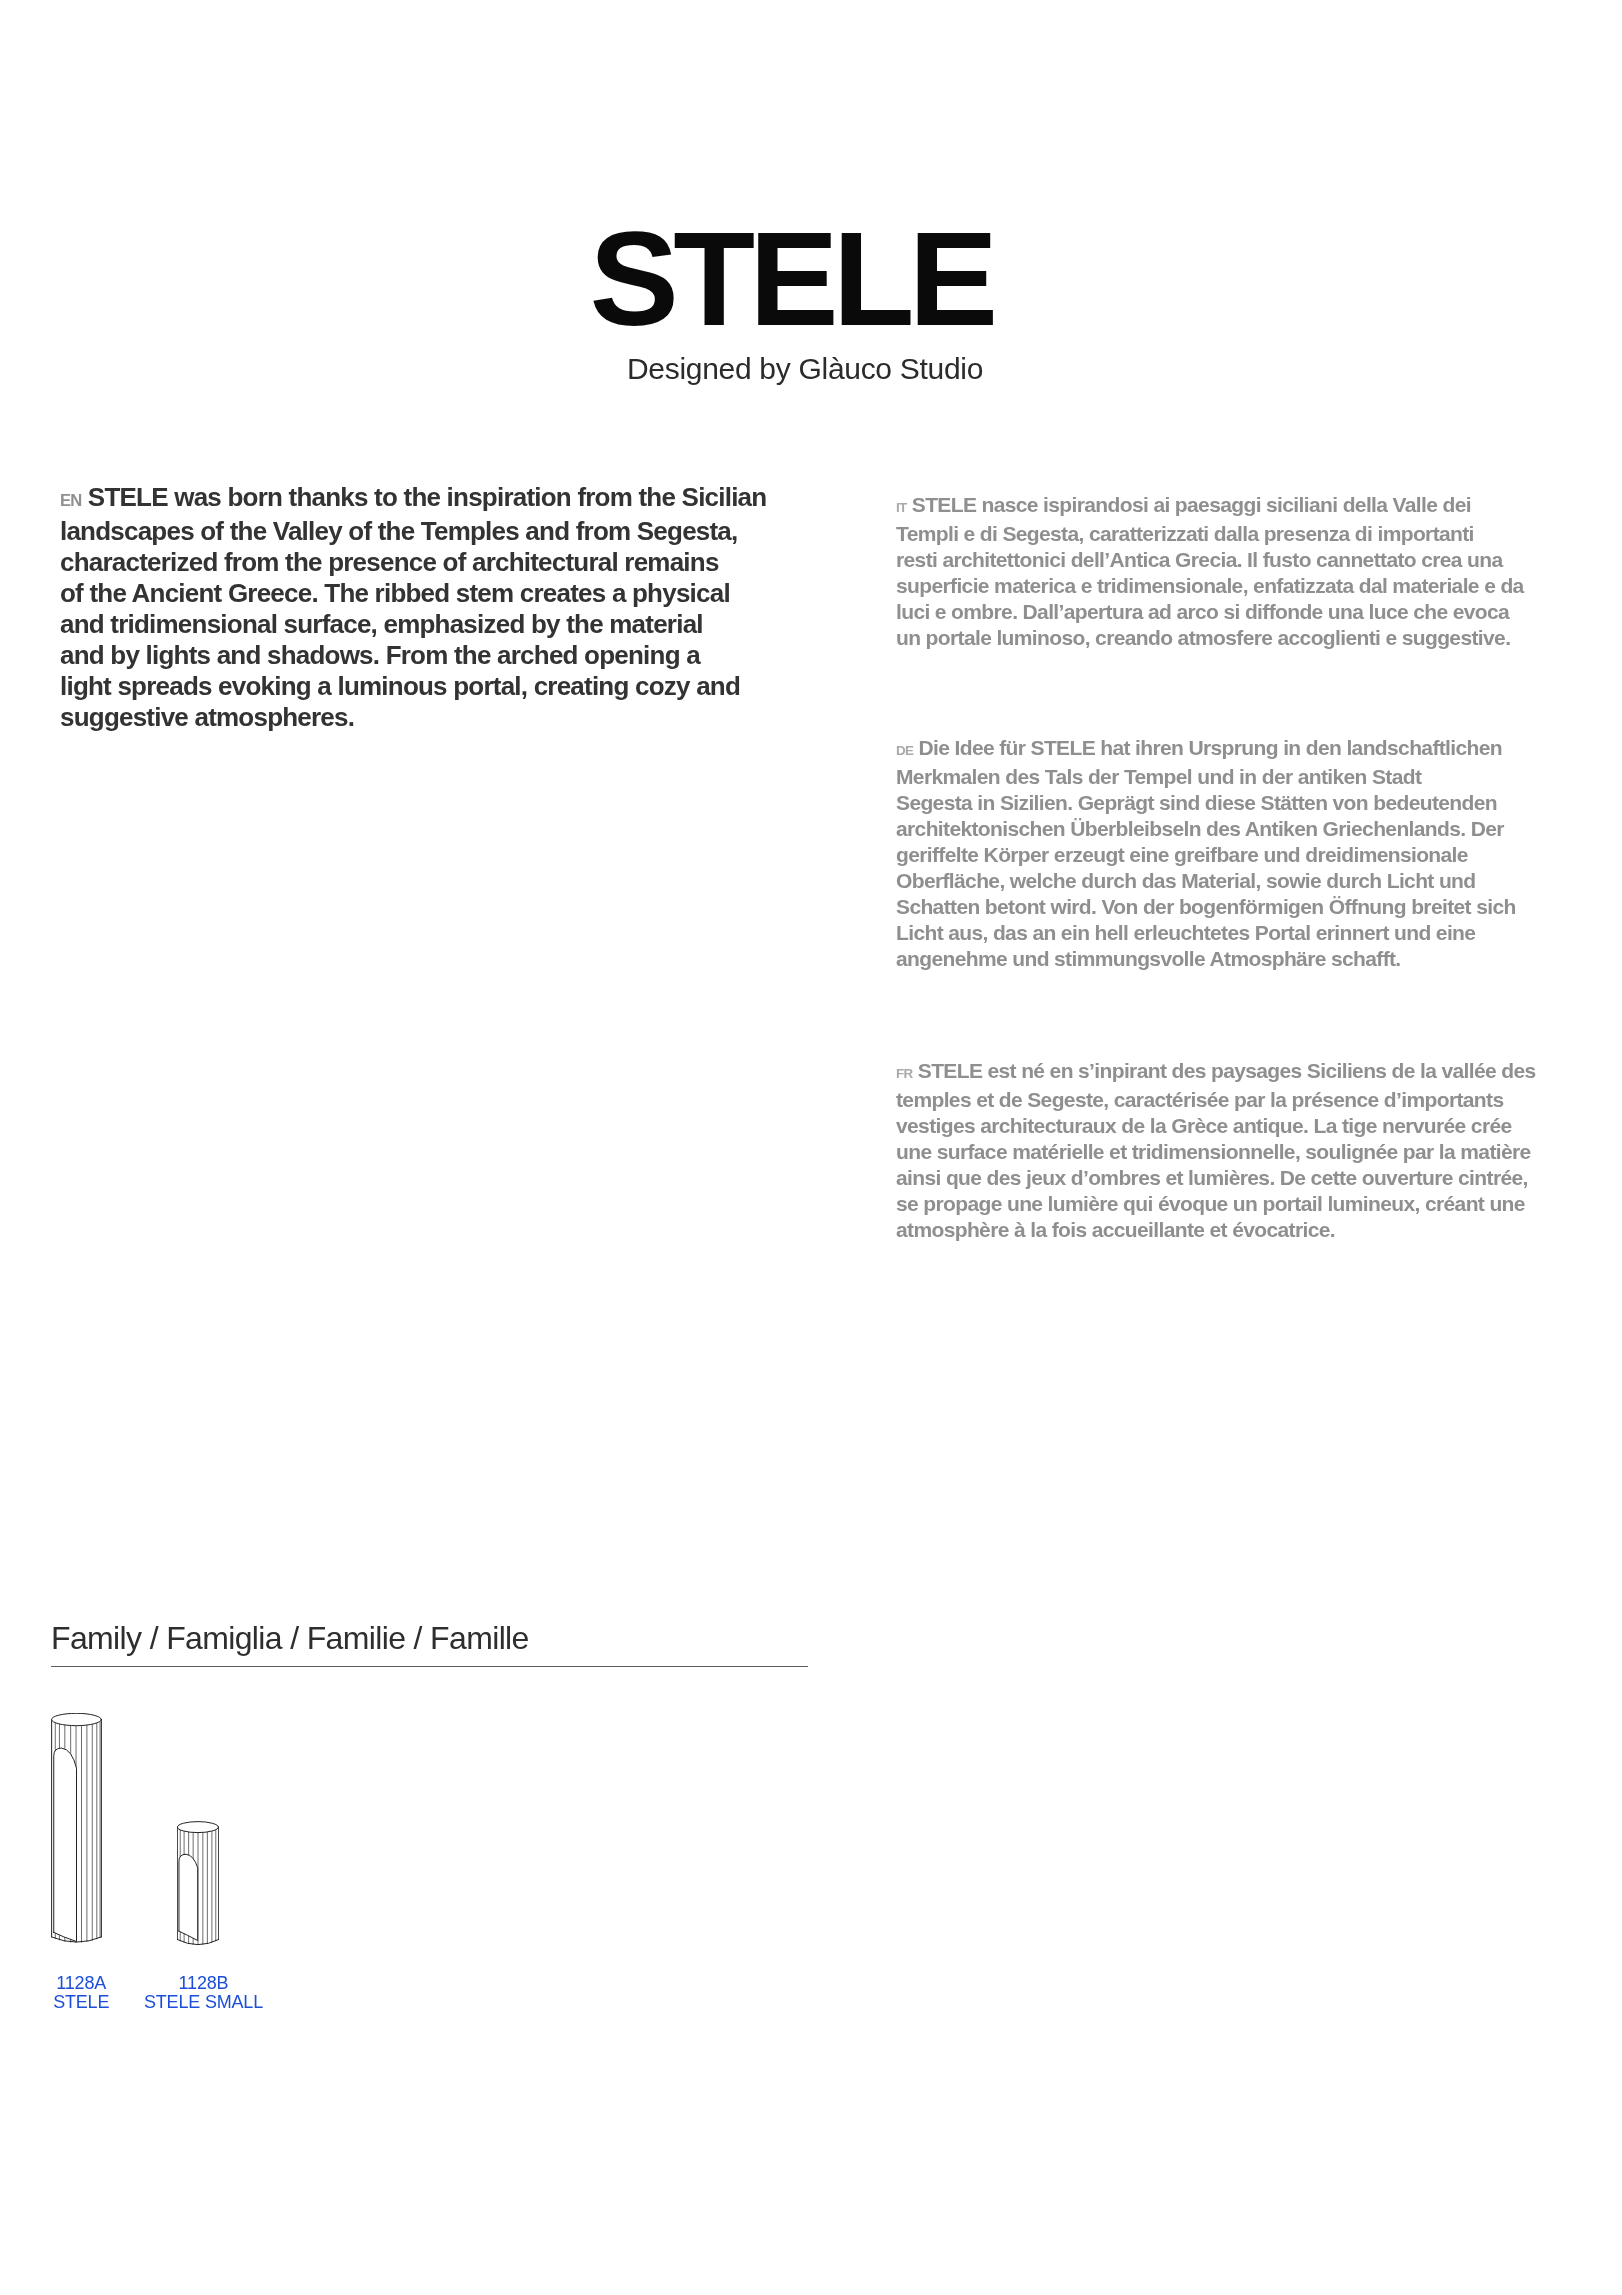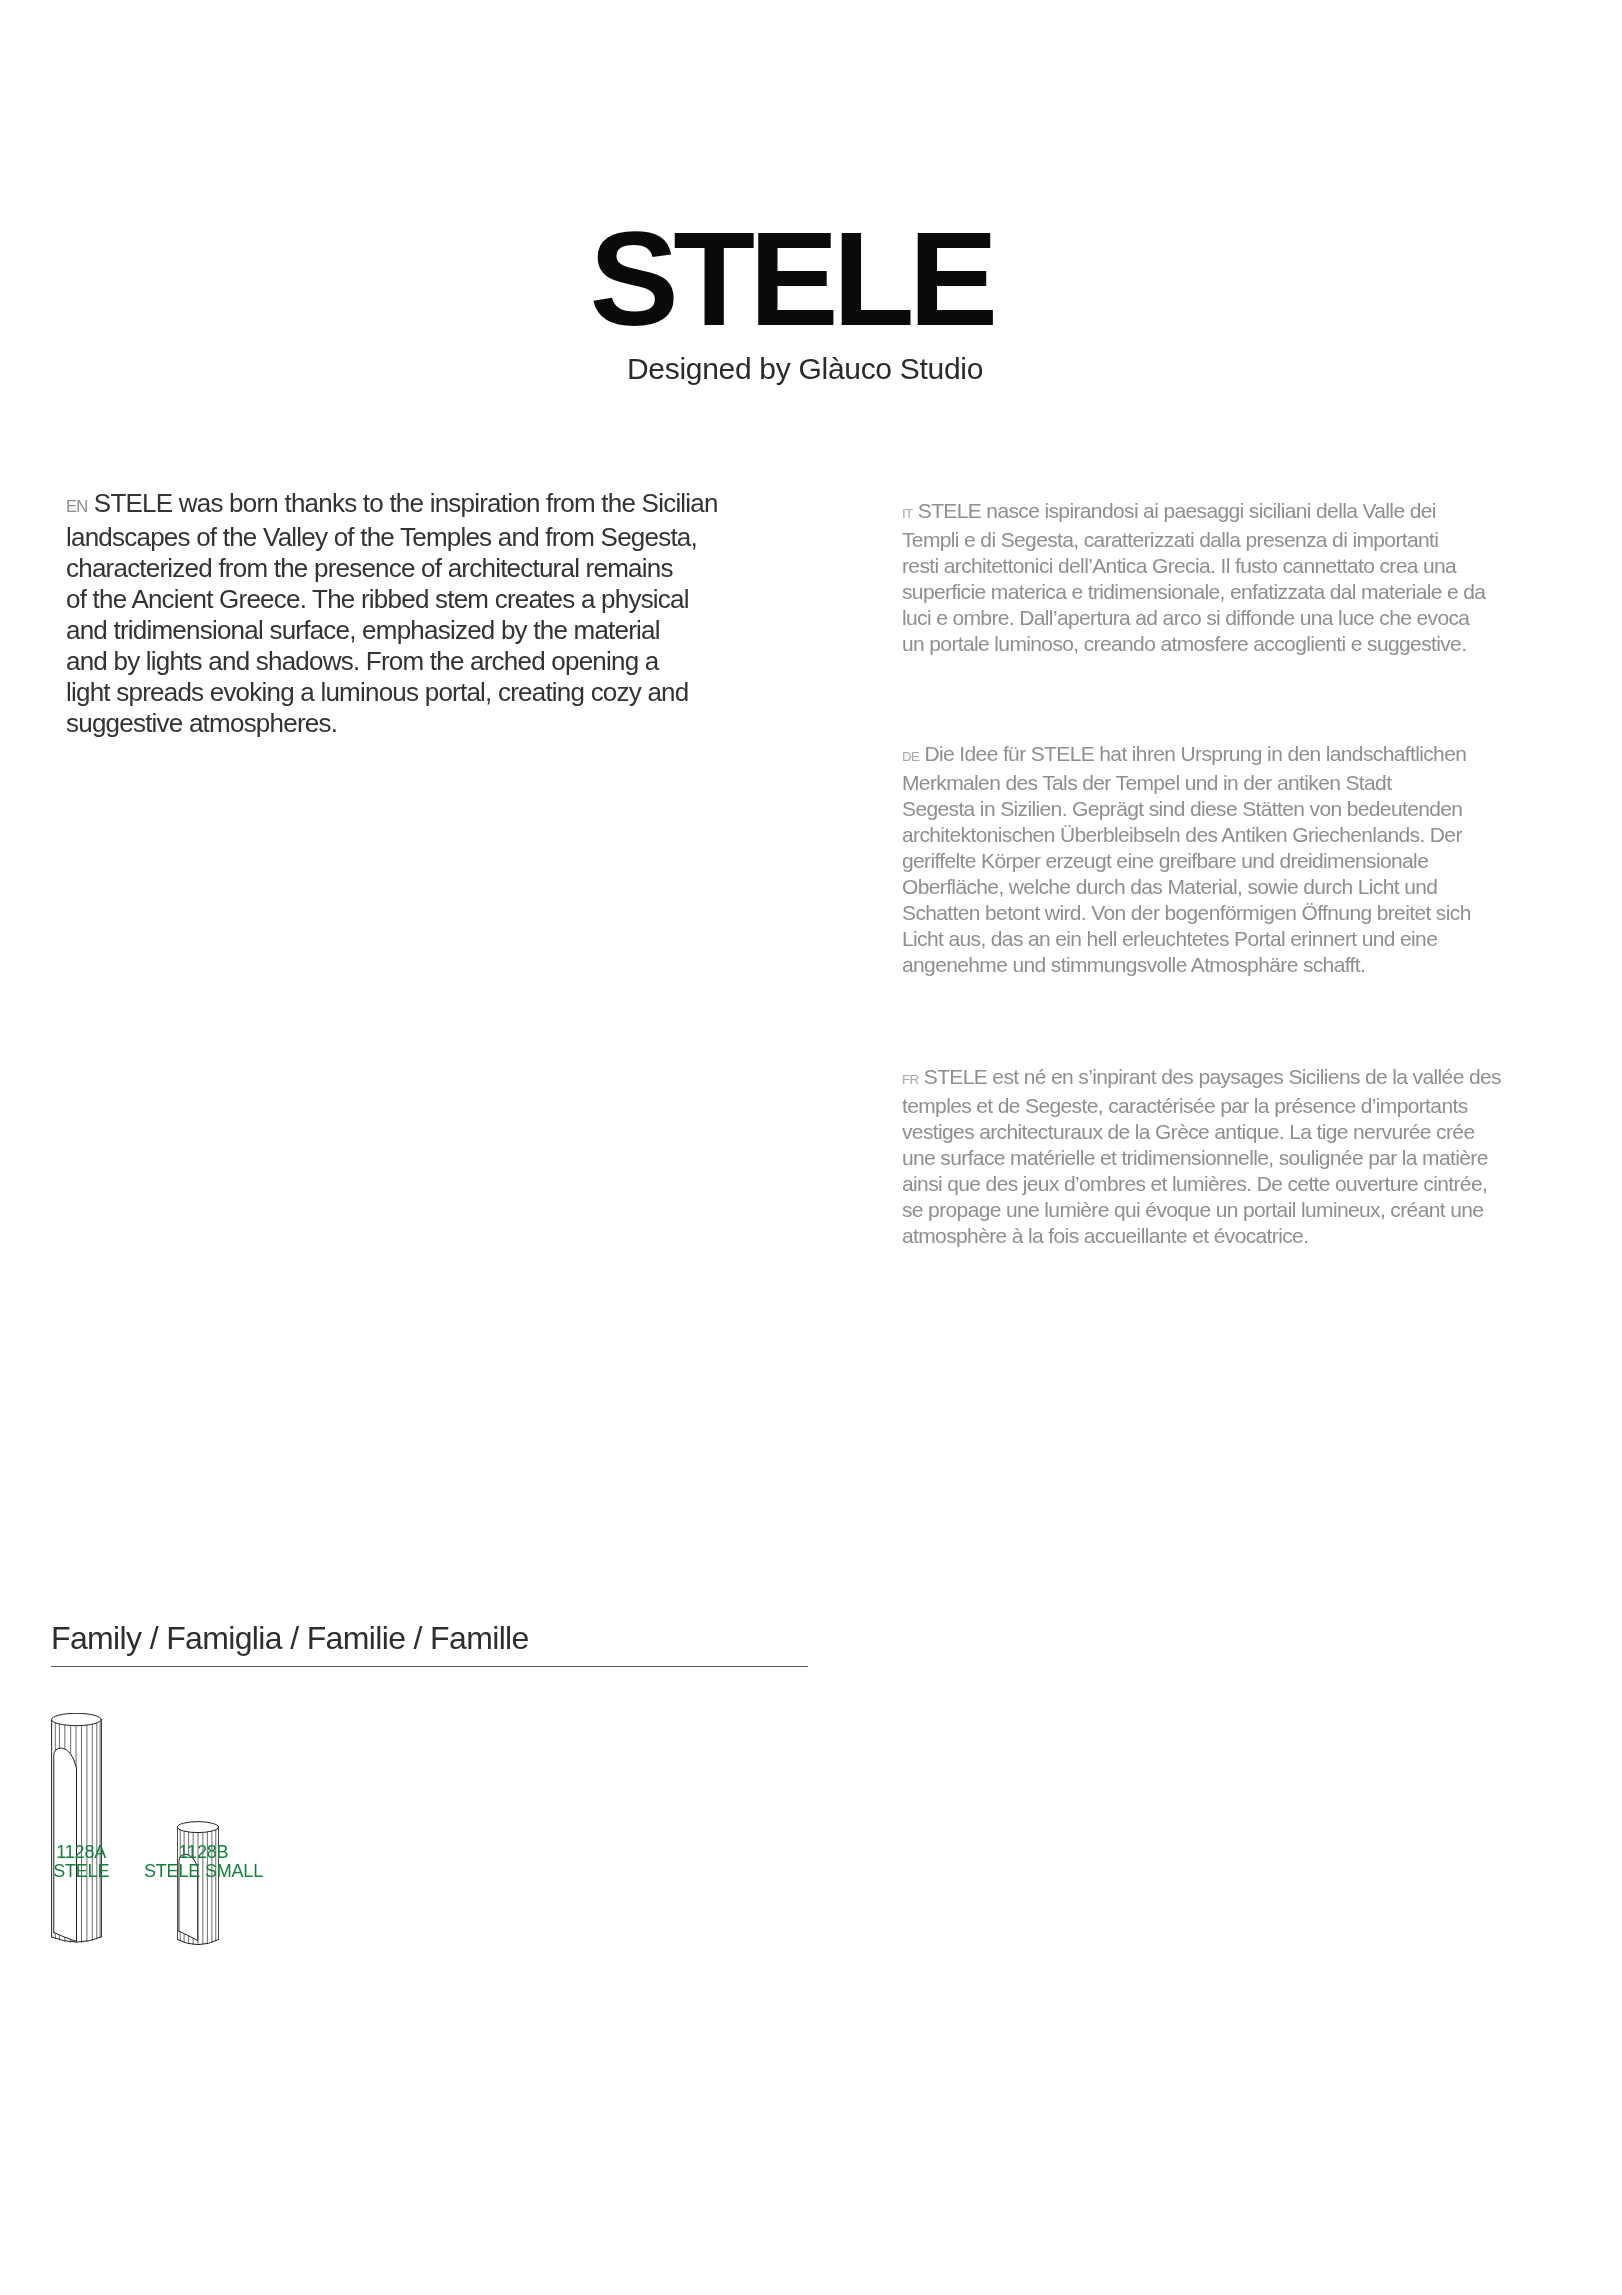--- a/index.html
+++ b/index.html
@@ -10,21 +10,21 @@
     position: absolute; top: 122px; left: 0; width: 1582px;
     text-align: center; font-size: 134px; font-weight: 700;
     letter-spacing: -5.8px; color: #0a0a0a; line-height: 1; white-space: nowrap;
   }
   .subtitle {
     position: absolute; top: 354px; left: 14px; width: 1582px;
     text-align: center; font-size: 30px; font-weight: 400;
     letter-spacing: -0.3px; color: #2b2b2b; line-height: 1; white-space: nowrap;
   }
 
-  .desc { position: absolute; margin: 14px; width: max-content; letter-spacing: -0.03em; }
+  .desc { position: absolute; margin: 8px; width: max-content; letter-spacing: -0.03em; font-weight: bold; }
   .desc .body { white-space: pre-line; }
   .desc .tag { font-size: 0.64em; margin-right: 0.38em; }
 
   .desc.en { left: 52px; top: 474px; font-size: 26px; line-height: 31px; color: #333333; }
   .desc.en .tag { color: #8f8f8f; }
 
   .desc.gray { font-size: 21px; line-height: 26px; color: #8f8f8f; }
   .desc.gray .tag { color: #a9a9a9; }
   .desc.it { left: 888px; top: 484px; }
   .desc.de { left: 888px; top: 727px; }
@@ -38,23 +38,23 @@
   .family-rule {
     position: absolute; left: 51px; top: 1666px; width: 757px; height: 1.3px;
     background: #5c5c5c;
   }
 
   .drawing { position: absolute; }
   .drawing.large { left: 51px; top: 1713px; }
   .drawing.small { left: 177px; top: 1821px; }
 
   .product-label {
-    position: absolute; top: 1843px; width: 143px;
+    position: absolute; top: 1974px; width: 143px;
     text-align: center; font-size: 18px; line-height: 19px;
-    color: #15803d; letter-spacing: -0.01em;
+    color: #1d4ed8; letter-spacing: -0.01em;
   }
   .product-label.a { left: 9.7px; }
   .product-label.b { left: 132px; }
 
   .footer-item { position: absolute; top: 2238px; font-size: 20px; color: #6d28d9; line-height: 1; }
   .footer-left { left: 51px; }
   .footer-center { left: 670px; width: 130px; text-align: center; }
   .footer-right { right: 97px; text-align: right; }
 </style>
 </head>

